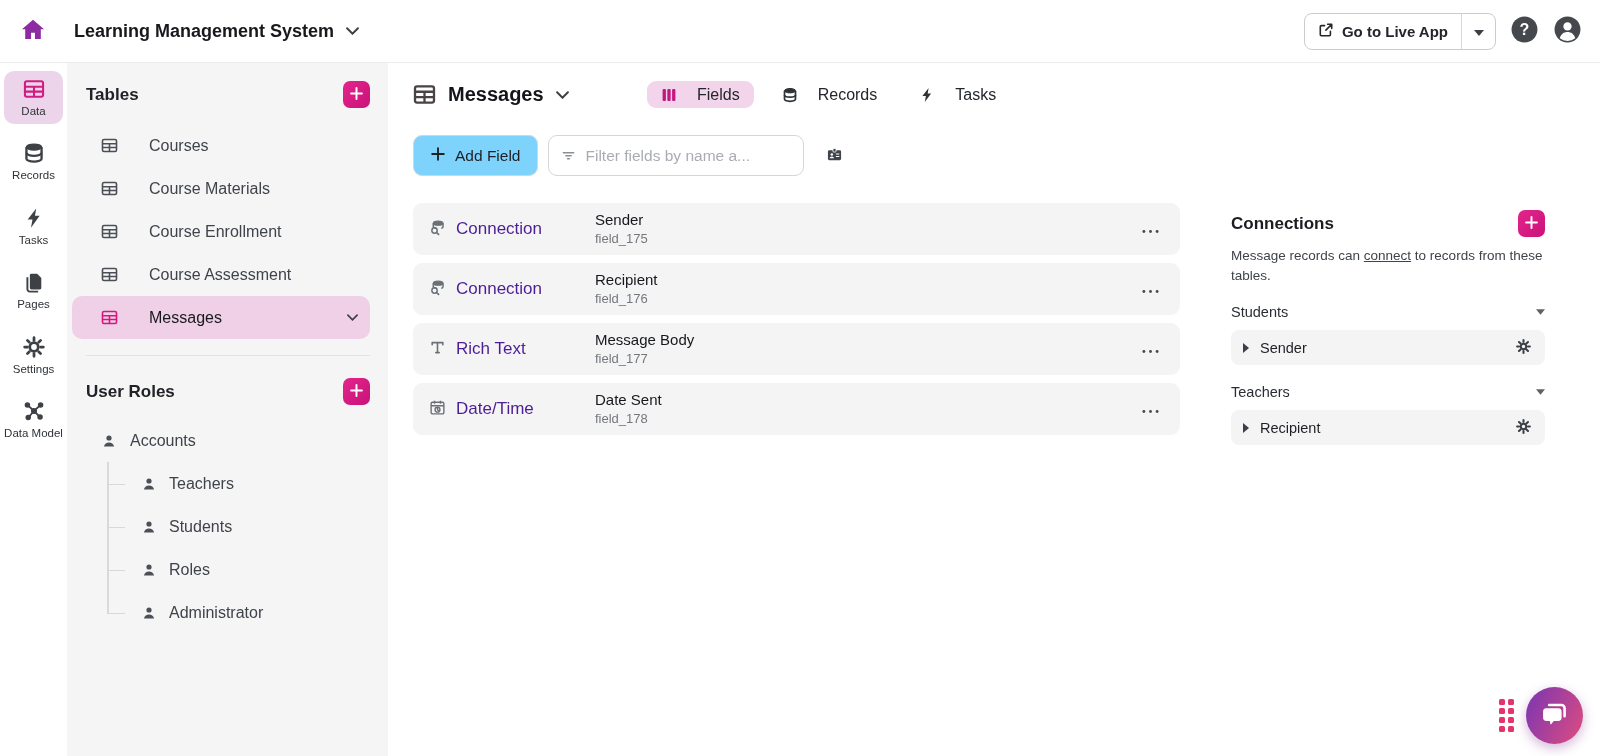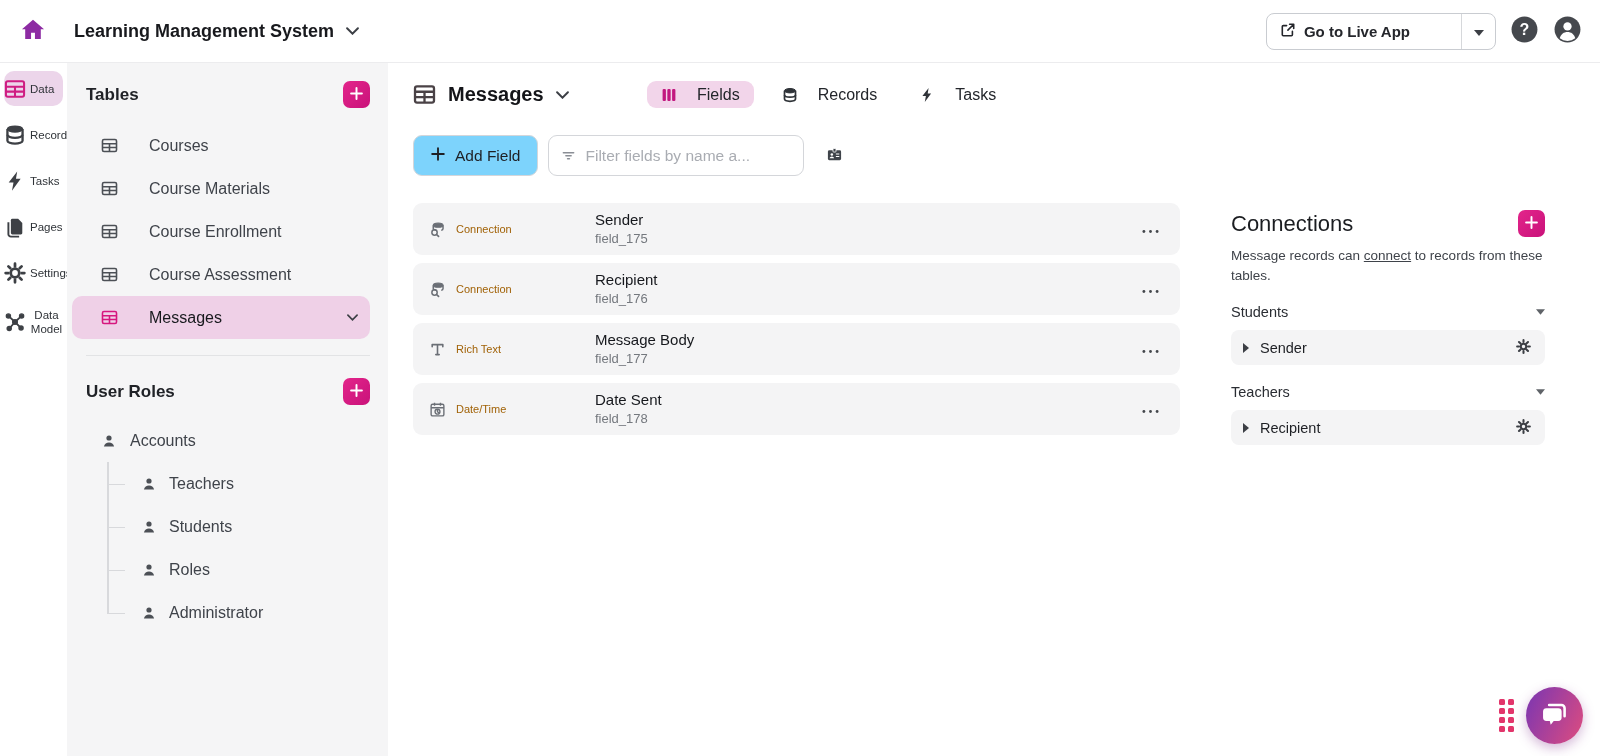--- a/index.html
+++ b/index.html
@@ -6,31 +6,31 @@
   html,body { width:1600px; height:756px; overflow:hidden; }
   body { font-family:"Liberation Sans", sans-serif; background:#fff; color:#1c1e22; }
 
   
   .topbar { height:62px; display:flex; align-items:center; padding:0 18px 0 16px; background:#fff; }
   .home-btn { width:34px; height:34px; border:none; background:transparent; color:#8d2ba3; cursor:pointer; display:flex; align-items:center; justify-content:center; }
   .app-title-wrap { display:flex; align-items:center; gap:12px; margin-left:24px; }
   .app-title { font-size:18px; font-weight:700; color:#18191d; }
   .chev { color:#3c3f45; display:inline-flex; }
   .topbar-right { margin-left:auto; display:flex; align-items:center; gap:14px; }
-  .live-btn { display:flex; align-items:center; height:37px; background:#fff; border:1px solid #c9ccd1; border-radius:8px; overflow:hidden; cursor:pointer;gap:38px; }
+  .live-btn { display:flex; align-items:center; height:37px; background:#fff; border:1px solid #c9ccd1; border-radius:8px; overflow:hidden; cursor:pointer; }
   .live-main { display:flex; align-items:center; gap:8px; padding:0 13px; font-size:15px; font-weight:700; color:#24262b; }
   .live-split { width:34px; align-self:stretch; display:flex; align-items:center; justify-content:center; border-left:1px solid #d6d8db; color:#3c3f45; }
   .circle-btn { width:29px; height:29px; border:none; background:transparent; cursor:pointer; display:flex; align-items:center; justify-content:center; padding:0; }
 
   
   .shell { display:flex; height:694px; border-top:1px solid #ececee; }
 
   
   .rail { width:67px; background:#fff; padding-top:8px; flex:none; }
-  .rail-item { width:59px; margin:0 4px 11px; padding:7px 0 6px; display:flex; align-items:center; gap:4px; border-radius:10px; cursor:pointer; }
+  .rail-item { width:59px; margin:0 4px 11px; padding:7px 0 6px; display:flex; flex-direction:column; align-items:center; gap:4px; border-radius:10px; cursor:pointer; }
   .rail-item .ricon { color:#3d4045; display:flex; }
   .rail-item .rlabel { font-size:11.5px; color:#2f3338; text-align:center; line-height:1.25; }
   .rail-item.active { background:#ecd5ea; }
   .rail-item.active .ricon { color:#cf1d82; }
 
   
   .sidebar { width:321px; background:#f5f5f6; flex:none; padding-top:10px; overflow:hidden; }
   .side-header { display:flex; align-items:center; justify-content:space-between; padding:8px 18px 8px 19px;gap:16px; }
   .side-header .shtitle { font-size:17px; font-weight:700; color:#202227; }
   .plus-btn { width:27px; height:27px; border:none; border-radius:7px; background:linear-gradient(135deg,#e3258b,#c9127a); color:#fff; cursor:pointer; display:flex; align-items:center; justify-content:center; }
@@ -70,30 +70,30 @@
   .add-field-btn { display:flex; align-items:center; gap:10px; height:41px; padding:0 17px; background:#7dd3fc; border:1px solid #d4d6da; border-radius:9px; font-size:15.5px; font-weight:500; color:#1e2025; cursor:pointer; font-family:inherit; }
   .filter-wrap { display:flex; align-items:center; gap:9px; width:256px; height:41px; border:1px solid #d4d6da; border-radius:9px; padding:0 12px; background:#fff; }
   .filter-wrap .ficon { color:#8a8e95; display:flex; }
   .filter-input { border:none; outline:none; flex:1; font-size:15.5px; color:#2a2d33; font-family:inherit; background:transparent; }
   .filter-input::placeholder { color:#a9acb2; }
   .badge-btn { border:none; background:transparent; color:#3f434a; cursor:pointer; margin-left:12px; display:flex; }
 
   .content-row { display:flex; }
   .fields-list { width:767px; margin-top:27px; flex:none; }
   .field-row { display:flex; align-items:center; height:52px; background:#f4f4f5; border-radius:9px; margin-bottom:8px; padding:0 17px 0 16px; }
-  .field-type { display:flex; align-items:center; gap:10px; width:166px; color:#a16207; font-size:11px; }
+  .field-type { display:flex; align-items:flex-start; gap:10px; width:166px; color:#4c1d95; font-size:17px; }
   .field-type .fticon { color:#6b6f76; display:flex; }
   .field-id { line-height:1.3; }
   .field-id .fname { font-size:15px; color:#16181d; font-weight:500; }
   .field-id .fkey { font-size:13px; color:#74787e; margin-top:1px; }
   .row-menu { margin-left:auto; border:none; background:transparent; color:#44474c; cursor:pointer; display:flex; padding:4px; }
 
   .connections-panel { width:314px; margin-left:51px; margin-top:34px; }
   .cp-header { display:flex; align-items:center; justify-content:space-between; }
-  .cp-title { font-size:22px; font-weight:400; color:#1b1d21; }
+  .cp-title { font-size:17px; font-weight:700; color:#1b1d21; }
   .cp-desc { font-size:13.5px; color:#3f434a; line-height:1.45; margin-top:9px; }
   .cp-desc a { color:#3f434a; }
   .cp-group-label { display:flex; align-items:center; justify-content:space-between; margin-top:19px; font-size:14.5px; color:#2a2d33; }
   .cp-group-label .gcaret { color:#5f6368; display:flex; cursor:pointer; }
   .cp-row { display:flex; align-items:center; gap:11px; height:35px; background:#f4f4f5; border-radius:8px; margin-top:10px; padding:0 12px; cursor:pointer; }
   .cp-row .rcaret { color:#3c3f45; display:flex; }
   .cp-row .rname { font-size:14.5px; font-weight:500; color:#1e2025; }
   .cp-row .gear-btn { margin-left:auto; border:none; background:transparent; color:#3c3f45; cursor:pointer; display:flex; padding:2px; }
 
   

